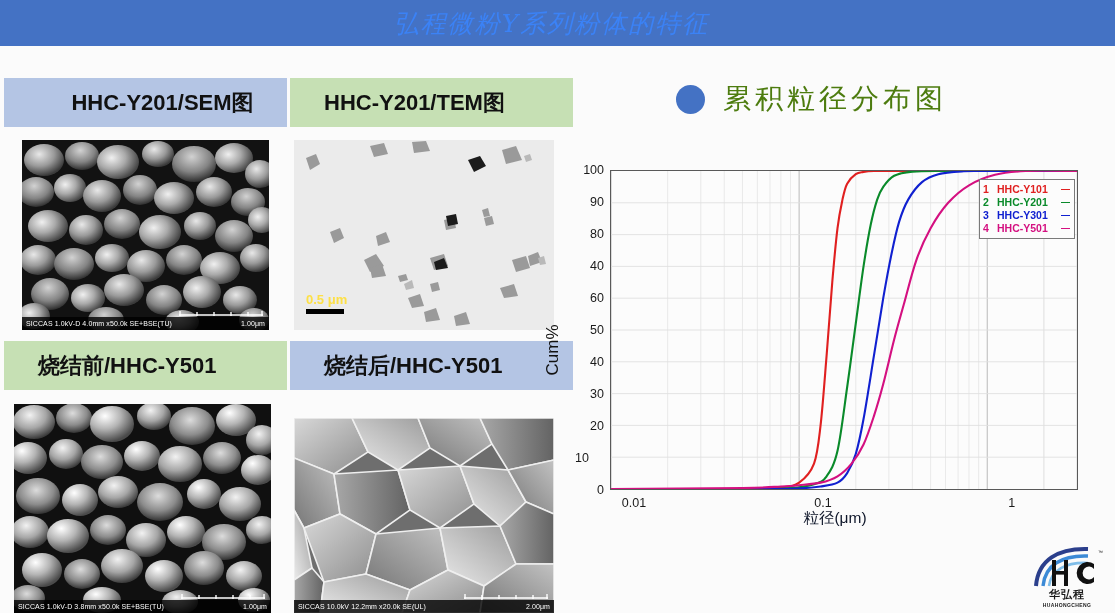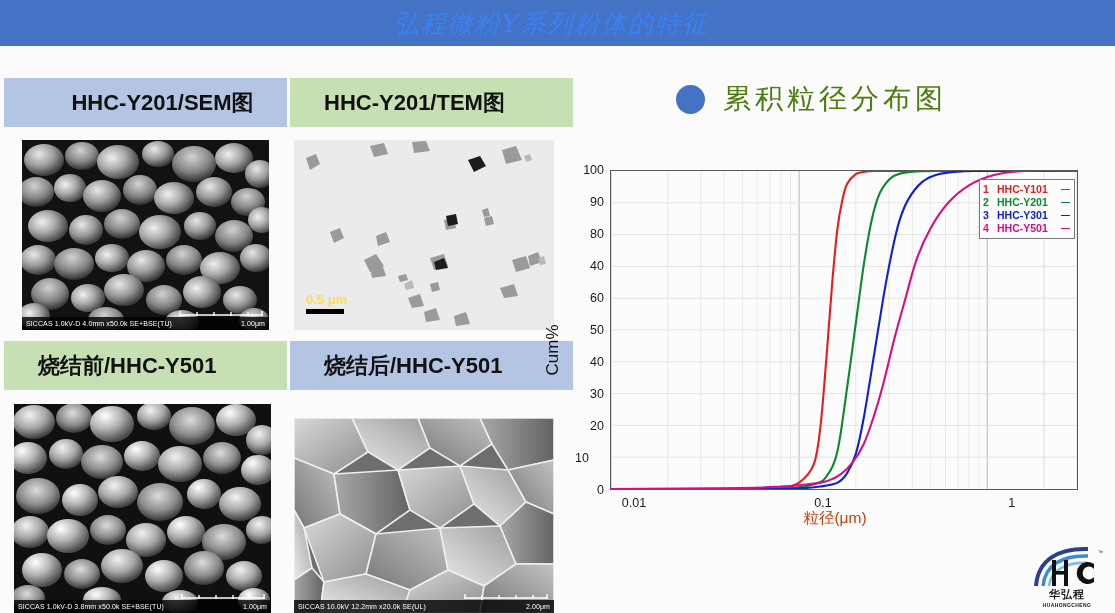--- a/index.html
+++ b/index.html
@@ -77,21 +77,21 @@
     position:absolute;left:-22px;top:50%;
     transform:translate(-50%,-50%) rotate(-90deg);
     font-size:17px;color:#111;white-space:nowrap;
   }
   .xlab{
     position:absolute;top:4px;font-size:12.5px;color:#1a1a1a;
     transform:translateX(-50%);white-space:nowrap;padding-left:48px;
   }
   #xtitle{
     position:absolute;left:50%;top:28px;transform:translateX(-50%);
-    font-size:15.5px;color:#c2410c;white-space:nowrap;
+    font-size:15.5px;color:#0f172a;white-space:nowrap;
   }
   #legend{
     position:absolute;right:2px;top:8px;
     background:#fcfcfc;border:1.1px solid #7a7a7a;
     padding:3px 4px 3px 3px;
   }
   .leg-row{
     display:flex;align-items:center;gap:6px;
     font-size:10.5px;font-weight:bold;line-height:13px;
     font-family:"Liberation Sans",sans-serif;white-space:nowrap;

